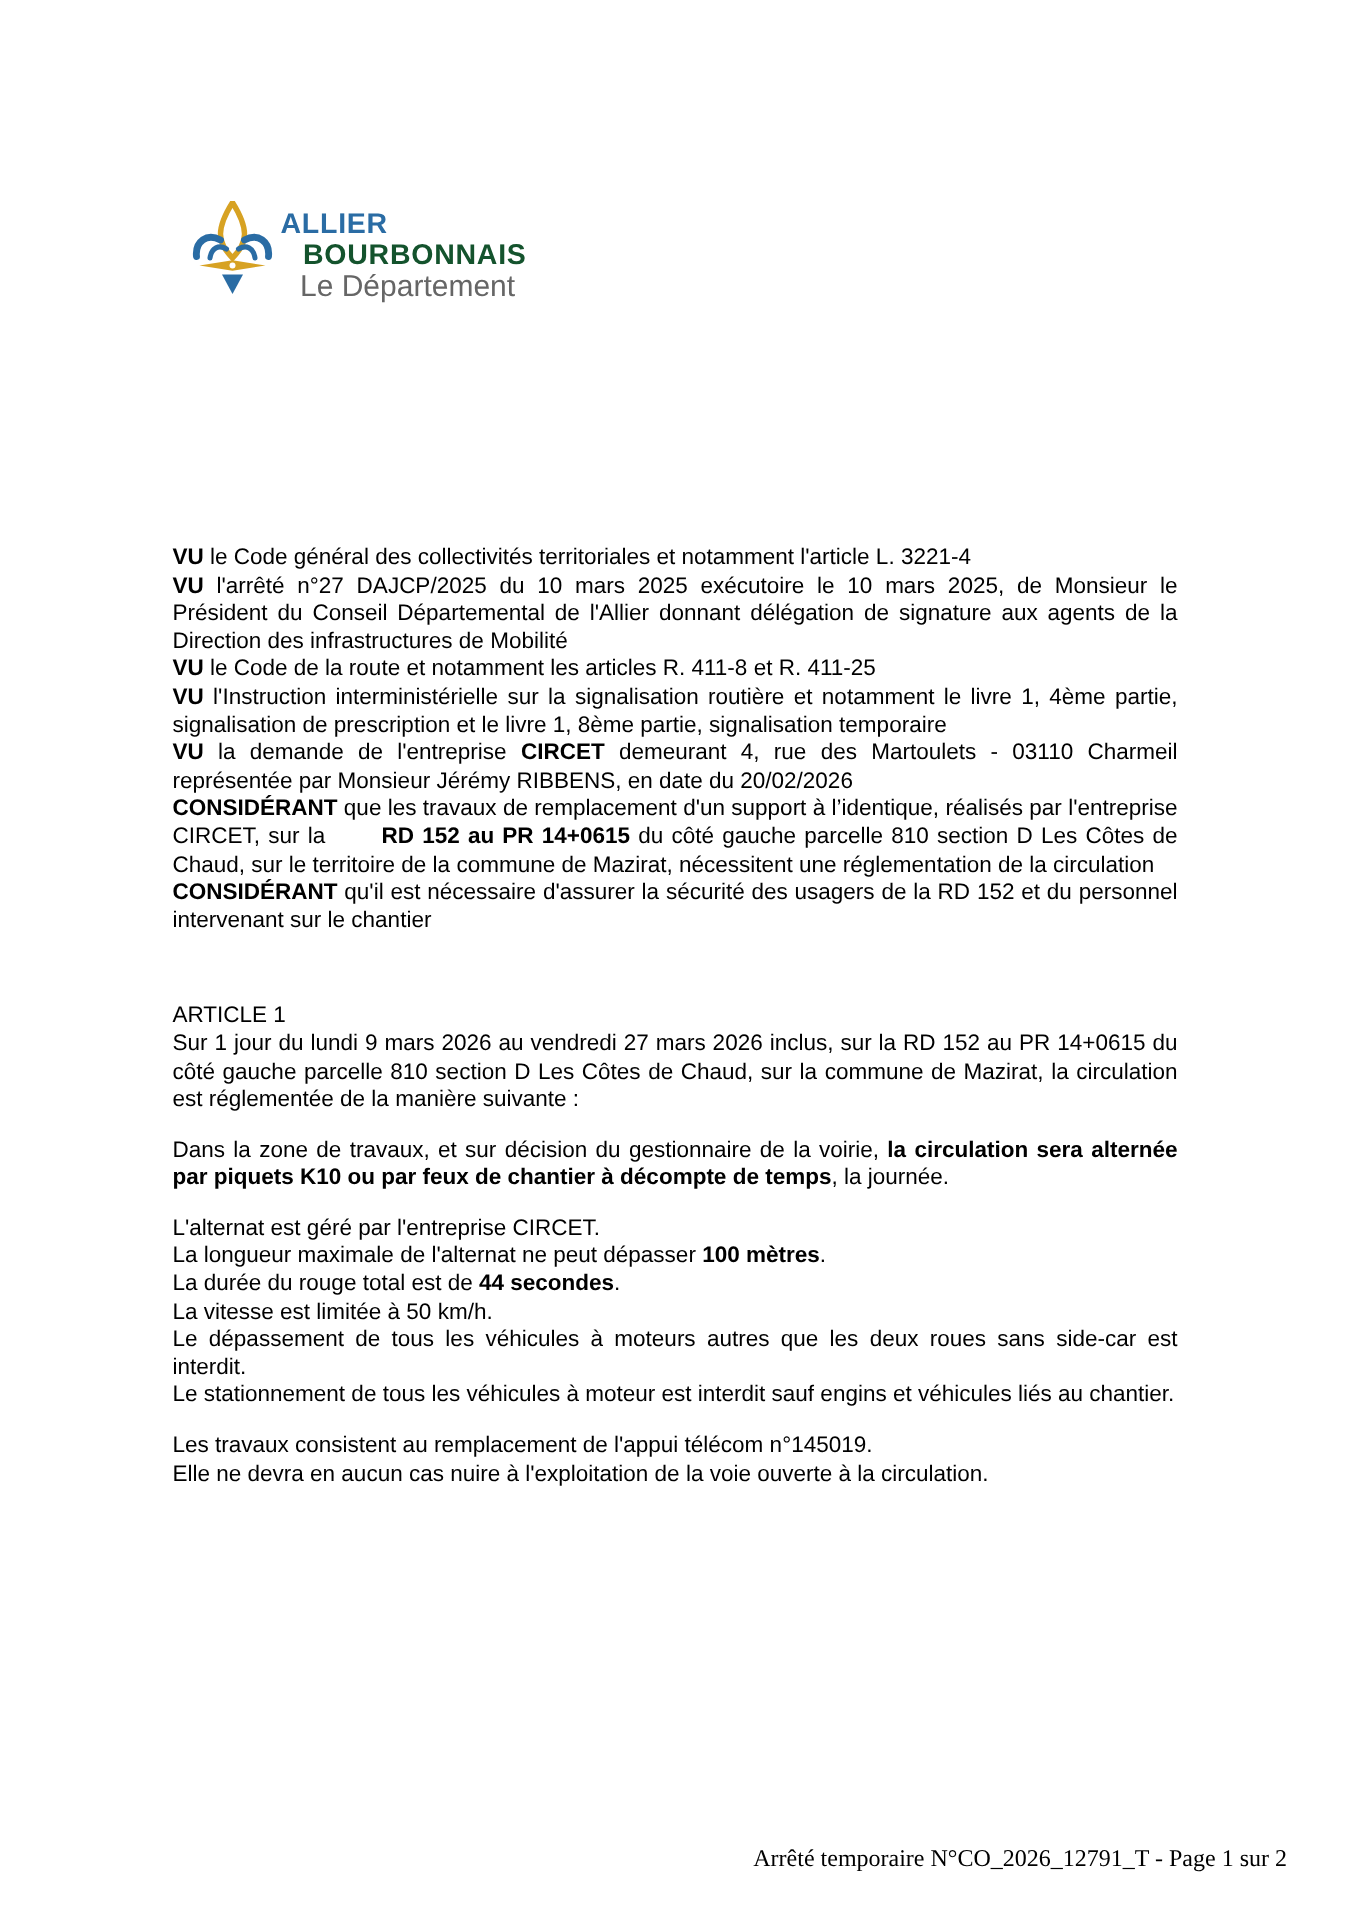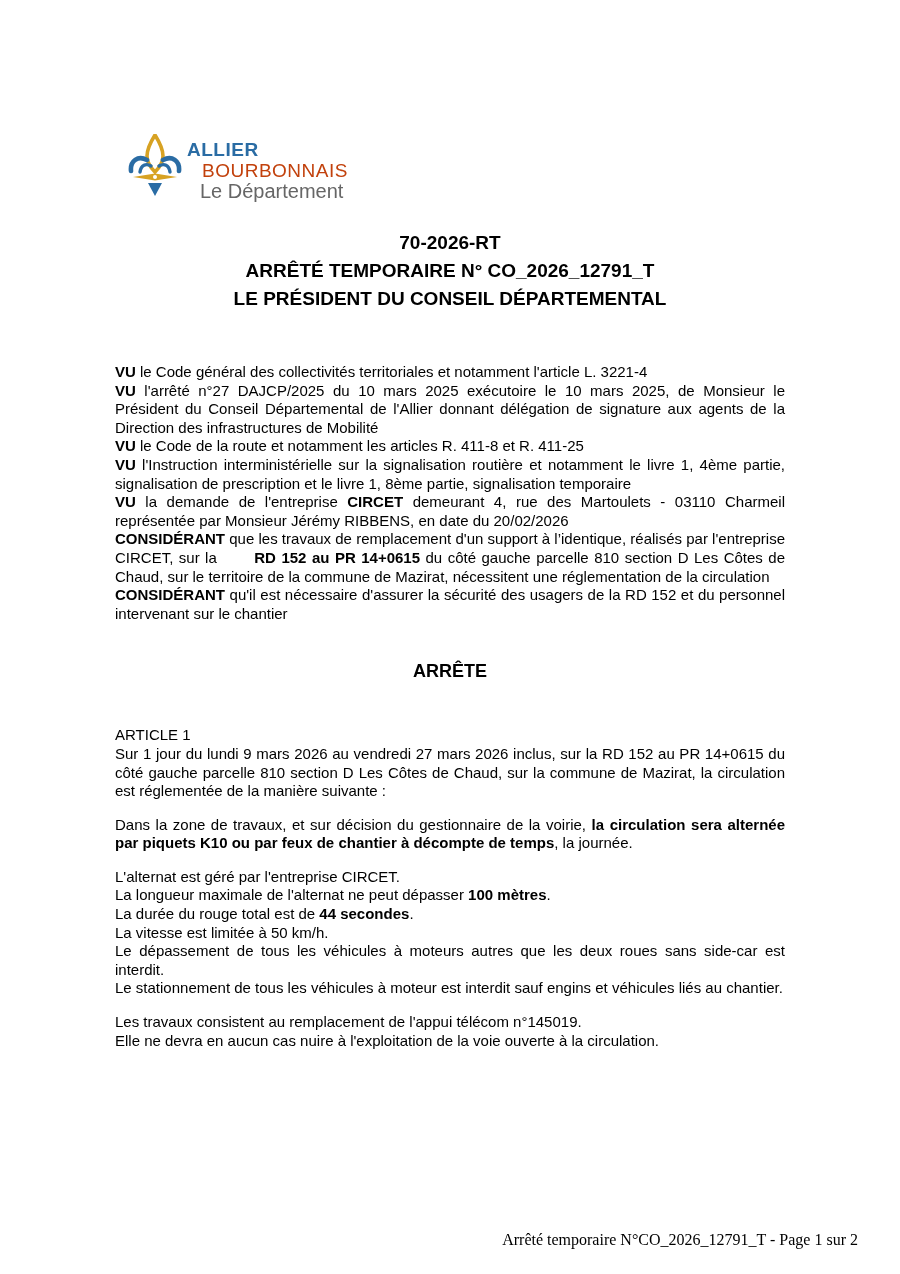--- a/index.html
+++ b/index.html
@@ -4,21 +4,21 @@
 <style>
   html,body{margin:0;padding:0;background:#ffffff;}
   .page{position:relative;width:900px;height:1274px;background:#fff;
         font-family:"Liberation Sans","DejaVu Sans",sans-serif;color:#000;overflow:hidden;}
 
   
   .logo{position:absolute;left:128px;top:134px;display:flex;align-items:center;}
   .logo svg{display:block;}
   .logo-text{margin-left:5px;padding-top:3px;}
   .logo-line1{font-size:19px;font-weight:700;color:#2A6CA4;letter-spacing:.5px;line-height:20px;}
-  .logo-line2{font-size:19px;font-weight:400;color:#c2410c;letter-spacing:.5px;line-height:21px;margin-left:15px;}
+  .logo-line2{font-size:19px;font-weight:700;color:#14532d;letter-spacing:.5px;line-height:21px;margin-left:15px;}
   .logo-line3{font-size:20px;color:#666;line-height:21px;margin-left:13px;}
 
   
   .title{position:absolute;left:0;top:229px;width:100%;text-align:center;
          font-weight:700;font-size:19px;line-height:28px;}
 
   
   .content{position:absolute;left:115px;top:363px;width:670px;font-size:15px;line-height:18.6px;}
   .content p{margin:0;text-align:justify;}
   .content p.gap{margin-top:15px;}
@@ -46,36 +46,30 @@
       <circle cx="27" cy="43" r="2" fill="#ffffff"></circle>
       <path d="M20 49 L34 49 L27 62 Z" fill="#2A6CA4"></path>
     </svg>
     <div class="logo-text">
       <div class="logo-line1">ALLIER</div>
       <div class="logo-line2">BOURBONNAIS</div>
       <div class="logo-line3">Le Département</div>
     </div>
   </div>
 
-  <div class="title">
-    <div>70-2026-RT</div>
-    <div>ARRÊTÉ TEMPORAIRE N° CO_2026_12791_T</div>
-    <div>LE PRÉSIDENT DU CONSEIL DÉPARTEMENTAL</div>
-  </div>
 
   <div class="content">
     <p><span style="font-weight: 700;">VU</span><span> le Code général des collectivités territoriales et notamment l'article L. 3221-4</span></p>
     <p><span style="font-weight: 700;">VU</span><span> l'arrêté n°27 DAJCP/2025 du 10 mars 2025 exécutoire le 10 mars 2025, de Monsieur le Président du Conseil Départemental de l'Allier donnant délégation de signature aux agents de la Direction des infrastructures de Mobilité</span></p>
     <p><span style="font-weight: 700;">VU</span><span> le Code de la route et notamment les articles R. 411-8 et R. 411-25</span></p>
     <p><span style="font-weight: 700;">VU</span><span> l'Instruction interministérielle sur la signalisation routière et notamment le livre 1, 4ème partie, signalisation de prescription et le livre 1, 8ème partie, signalisation temporaire</span></p>
     <p><span style="font-weight: 700;">VU</span><span> la demande de l'entreprise </span><span style="font-weight: 700;">CIRCET</span><span> demeurant 4, rue des Martoulets - 03110 Charmeil représentée par Monsieur Jérémy RIBBENS, en date du 20/02/2026</span></p>
     <p><span style="font-weight: 700;">CONSIDÉRANT</span><span> que les travaux de remplacement d'un support à l’identique, réalisés par l'entreprise CIRCET, sur la </span><span style="font-weight: 700; padding-left: 32px;">RD 152 au PR 14+0615</span><span> du côté gauche parcelle 810 section D Les Côtes de Chaud, sur le territoire de la commune de Mazirat, nécessitent une réglementation de la circulation</span></p>
     <p><span style="font-weight: 700;">CONSIDÉRANT</span><span> qu'il est nécessaire d'assurer la sécurité des usagers de la RD 152 et du personnel intervenant sur le chantier</span></p>
 
-    <p class="decree-heading">ARRÊTE</p>
 
     <p class="article-heading">ARTICLE 1</p>
     <p><span style="font-weight: 400; margin-top: 24px;">Sur 1 jour du lundi 9 mars 2026 au vendredi 27 mars 2026 inclus</span><span>, sur la RD 152 au PR 14+0615 du côté gauche parcelle 810 section D Les Côtes de Chaud, sur la commune de Mazirat, la circulation est réglementée de la manière suivante :</span></p>
     <p class="gap"><span>Dans la zone de travaux, et sur décision du gestionnaire de la voirie, </span><span style="font-weight: 700;">la circulation sera alternée par piquets K10 ou par feux de chantier à décompte de temps</span><span>, la journée.</span></p>
     <p class="gap"><span>L'alternat est géré par l'entreprise CIRCET.</span></p>
     <p><span>La longueur maximale de l'alternat ne peut dépasser </span><span style="font-weight: 700;">100 mètres</span><span>.</span></p>
     <p><span>La durée du rouge total est de </span><span style="font-weight: 700;">44 secondes</span><span>.</span></p>
     <p><span>La vitesse est limitée à 50 km/h.</span></p>
     <p><span>Le dépassement de tous les véhicules à moteurs autres que les deux roues sans side-car est interdit.</span></p>
     <p><span>Le stationnement de tous les véhicules à moteur est interdit sauf engins et véhicules liés au chantier.</span></p>

